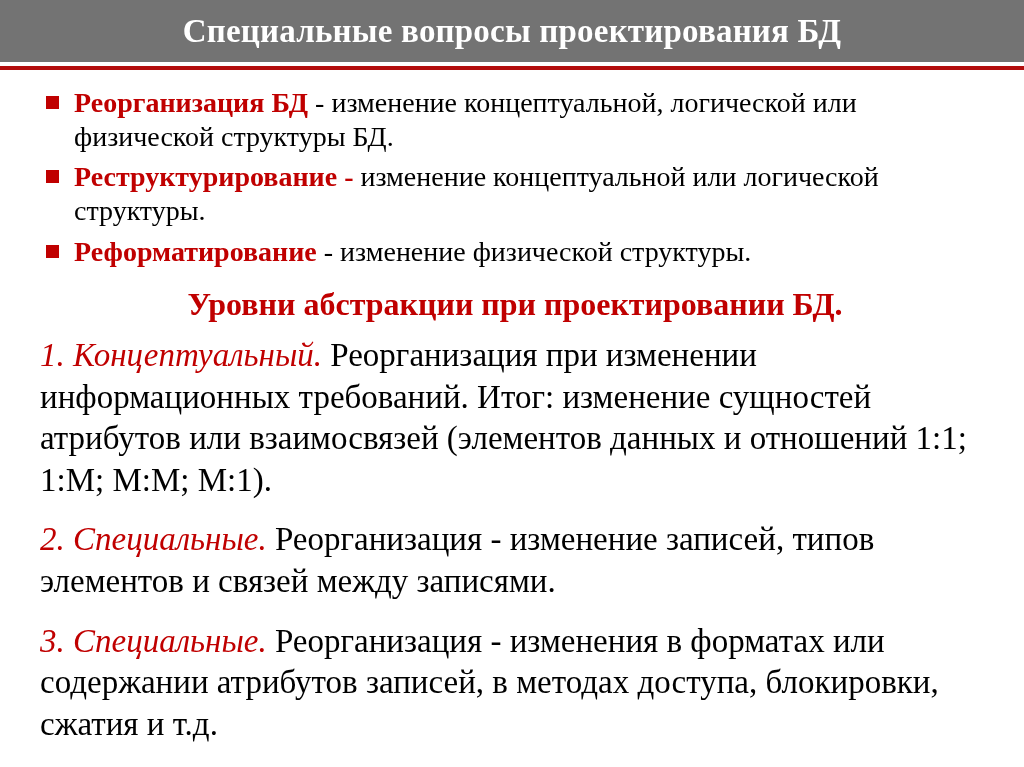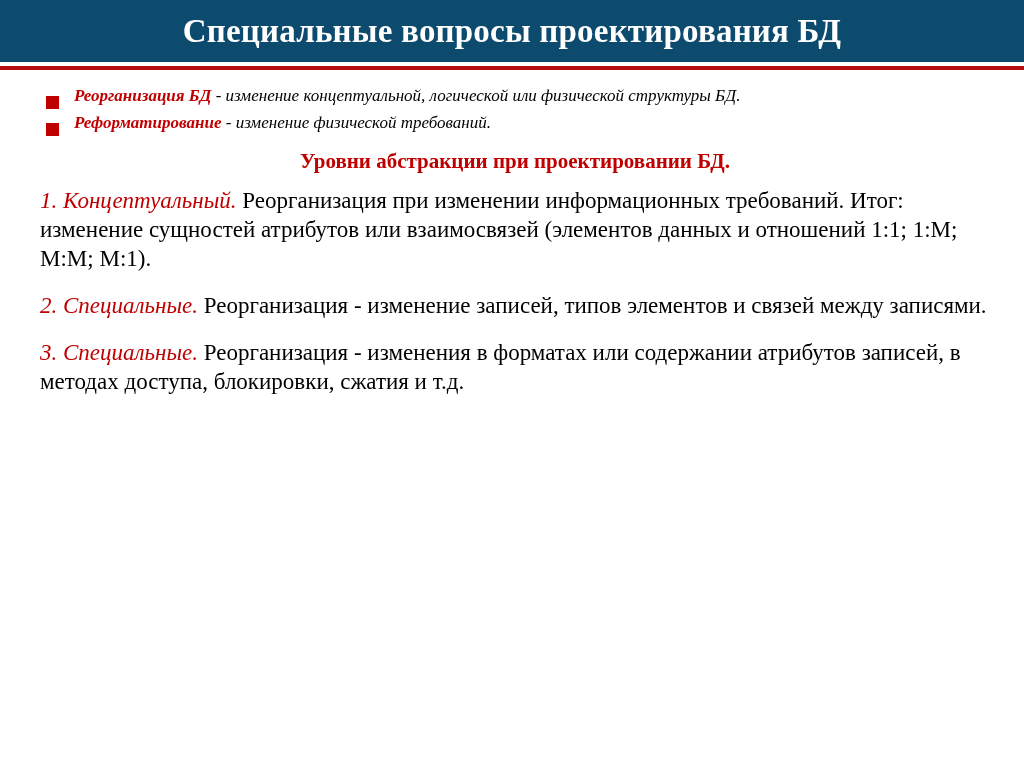--- a/index.html
+++ b/index.html
@@ -17,21 +17,21 @@
     position: relative;
     width: 1024px;
     height: 767px;
     box-sizing: border-box;
   }
   
   .title-bar {
     position: relative;
     width: 100%;
     height: 62px;
-    background: #0c4a6e;
+    background: #737373;
     display: flex;
     align-items: center;
     justify-content: center;
     box-sizing: border-box;
   }
   .title-bar .title-text {
     color: #ffffff;
     font-family: "Liberation Serif", serif;
     font-weight: bold;
     font-size: 33px;
@@ -57,51 +57,50 @@
   }
   .bullet-list {
     margin: 0;
     padding: 0;
     list-style: none;
   }
   .bullet-item {
     position: relative;
     padding-left: 34px;
     margin-bottom: 6px;
-    font-size: 17px;
+    font-size: 28px;
     line-height: 1.22;
     color: #000000;
-    font-style: italic;
   }
   .bullet-item .sq {
     position: absolute;
     left: 6px;
     top: 10px;
     width: 13px;
     height: 13px;
     background: #C00000;
     display: block;
   }
   .bullet-item .lead {
     font-weight: bold;
     color: #C00000;
   }
   .bullet-item .rest {
     color: #000000;
   }
   .subheading {
     text-align: center;
     font-weight: bold;
-    font-size: 21px;
+    font-size: 32px;
     color: #C00000;
     margin: 16px 0 12px 0;
     line-height: 1.2;
   }
   .num-para {
-    font-size: 23px;
+    font-size: 33px;
     line-height: 1.26;
     color: #000000;
     margin: 0 0 18px 0;
     text-align: left;
   }
   .num-para .num {
     color: #C00000;
     font-style: italic;
     font-weight: normal;
   }
@@ -126,21 +125,25 @@
 
   <div class="content">
 
     <ul class="bullet-list">
       <li class="bullet-item">
         <span class="sq"></span>
         <span class="lead">Реорганизация БД</span><span class="rest"> - изменение концептуальной, логической или  физической структуры БД.</span>
       </li>
       <li class="bullet-item">
         <span class="sq"></span>
-        <span class="lead">Реформатирование</span><span class="rest"> - изменение физической требований.</span>
+        <span class="lead">Реструктурирование -</span><span class="rest"> изменение концептуальной или логической структуры.</span>
+      </li>
+      <li class="bullet-item">
+        <span class="sq"></span>
+        <span class="lead">Реформатирование</span><span class="rest"> - изменение физической структуры.</span>
       </li>
     </ul>
 
     <div class="subheading">Уровни абстракции при проектировании БД.</div>
 
     <p class="num-para">
       <span class="num">1.</span>
       <span class="name">Концептуальный.</span><span class="body-text"> Реорганизация при изменении информационных требований. Итог: изменение сущностей атрибутов или взаимосвязей (элементов данных и отношений 1:1; 1:М; М:М; М:1).</span>
     </p>
 

